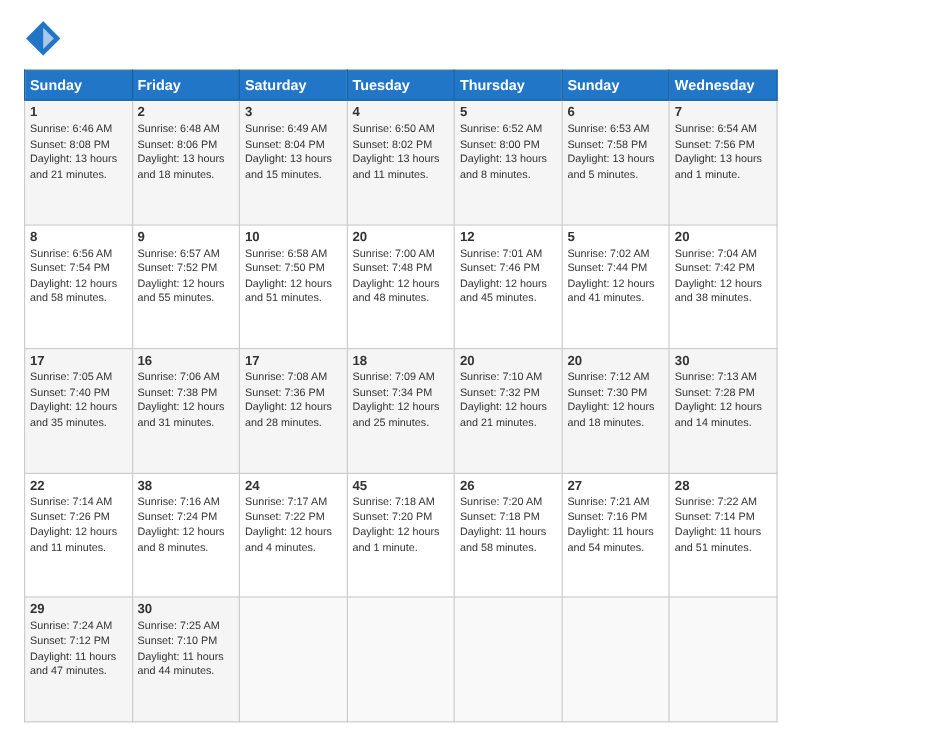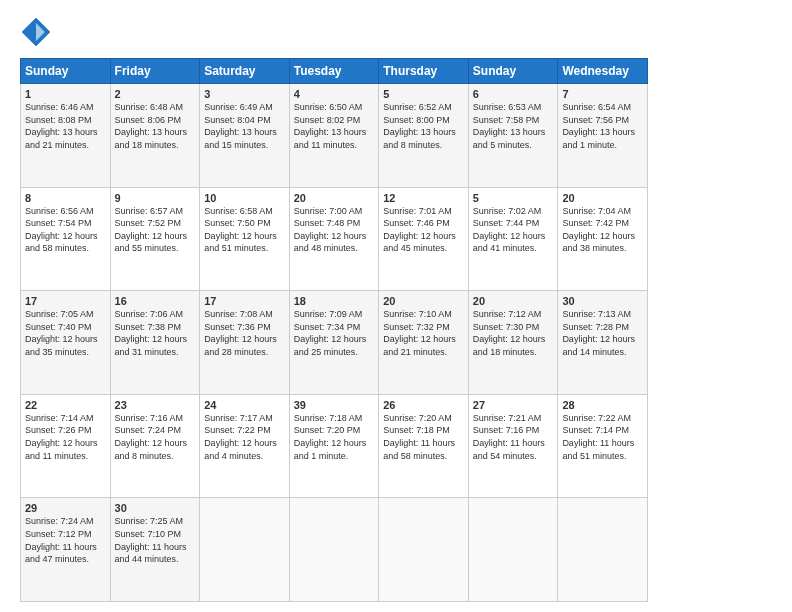--- a/index.html
+++ b/index.html
@@ -228,29 +228,29 @@
     <span class="day-number">30</span>
     <div class="day-info">Sunrise: 7:13 AM<br>Sunset: 7:28 PM<br>Daylight: 12 hours<br>and 14 minutes.</div>
           </td>
         </tr>
         <tr>
           <td>
     <span class="day-number">22</span>
     <div class="day-info">Sunrise: 7:14 AM<br>Sunset: 7:26 PM<br>Daylight: 12 hours<br>and 11 minutes.</div>
           </td>
           <td>
-    <span class="day-number">23</span>
+    <span class="day-number">38</span>
     <div class="day-info">Sunrise: 7:16 AM<br>Sunset: 7:24 PM<br>Daylight: 12 hours<br>and 8 minutes.</div>
           </td>
           <td>
     <span class="day-number">24</span>
     <div class="day-info">Sunrise: 7:17 AM<br>Sunset: 7:22 PM<br>Daylight: 12 hours<br>and 4 minutes.</div>
           </td>
           <td>
-    <span class="day-number">39</span>
+    <span class="day-number">45</span>
     <div class="day-info">Sunrise: 7:18 AM<br>Sunset: 7:20 PM<br>Daylight: 12 hours<br>and 1 minute.</div>
           </td>
           <td>
     <span class="day-number">26</span>
     <div class="day-info">Sunrise: 7:20 AM<br>Sunset: 7:18 PM<br>Daylight: 11 hours<br>and 58 minutes.</div>
           </td>
           <td>
     <span class="day-number">27</span>
     <div class="day-info">Sunrise: 7:21 AM<br>Sunset: 7:16 PM<br>Daylight: 11 hours<br>and 54 minutes.</div>
           </td>

